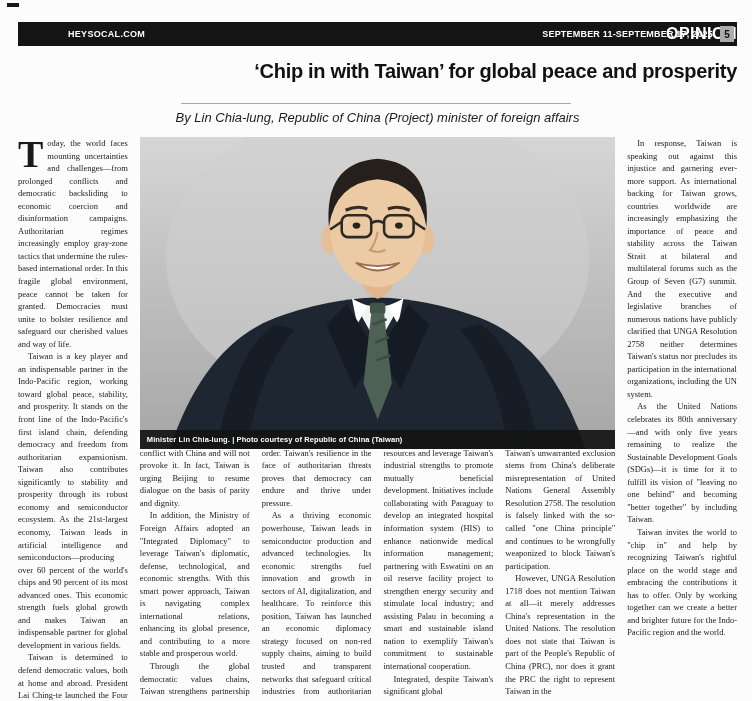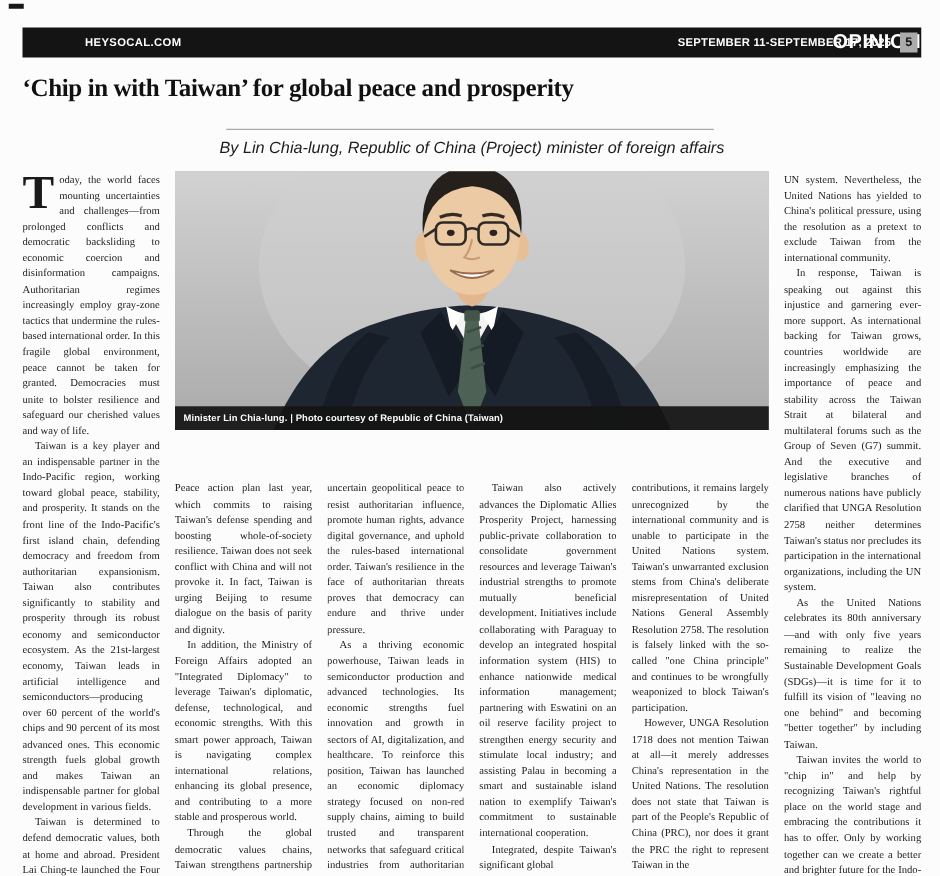--- a/index.html
+++ b/index.html
@@ -9,37 +9,37 @@
   
   .topbar{position:absolute;left:18px;top:22px;width:719px;height:24px;background:#141414;
           color:#fff;font-family:"Liberation Sans",sans-serif;}
   .topbar .site{position:absolute;left:6px;top:7px;font-size:9px;font-weight:bold;letter-spacing:.3px;padding-left:44px;}
   .topbar .section{position:absolute;left:0;right:0;top:3px;text-align:right;font-size:16px;
           font-weight:bold;letter-spacing:.5px;}
   .topbar .date{position:absolute;right:24px;top:7px;font-size:9px;font-weight:bold;letter-spacing:.2px;}
   .topbar .pagenum{position:absolute;right:3px;top:4px;width:14px;height:16px;background:#ababab;
           color:#111;font-size:10px;font-weight:bold;display:flex;align-items:center;justify-content:center;}
   
-  .headline{position:absolute;left:18px;top:60px;width:719px;text-align:left;
-          font-family:Liberation Serif, serif;font-weight:bold;font-size:20px;
+  .headline{position:absolute;left:18px;top:60px;width:719px;text-align:right;
+          font-family:Liberation Sans, sans-serif;font-weight:bold;font-size:20px;
           letter-spacing:-.3px;color:#111;}
   .rule{position:absolute;left:181px;top:103px;width:390px;height:1px;background:#a9a9a9;}
   .byline{position:absolute;left:18px;top:110px;width:719px;text-align:center;
           font-family:"Liberation Sans",sans-serif;font-style:italic;font-size:13px;color:#1c1c1c;}
   
   .article{position:absolute;left:18px;top:137px;width:719px;height:566px;display:flex;gap:12px;}
   .col{flex:1;min-width:0;text-align:justify;font-size:8.5px;line-height:12.55px;overflow:hidden;}
   .col p{margin:0;}
   .col p.indent{text-indent:10px;}
   .col.under-photo{padding-top:247px;box-sizing:border-box;}
   .dropcap{float:left;font-size:38px;line-height:31px;font-weight:bold;padding:2px 4px 0 0;
           font-family:"Liberation Serif",serif;}
   
   .photo{position:absolute;top:0;left:calc((100% - 60px)/6 + 12px);
-         width:calc((100% - 60px)/6*4 + 36px);height:207px;background:#b9b9b9;}
+         width:calc((100% - 60px)/6*4 + 36px);height:312px;background:#b9b9b9;}
   .photo svg{display:block;width:100%;height:100%;}
   .caption{position:absolute;left:0;right:0;bottom:0;background:rgba(20,20,20,.93);color:#fff;
          font-family:"Liberation Sans",sans-serif;font-weight:bold;font-size:7.5px;
          padding:5px 7px 5px 7px;letter-spacing:.1px;}
 </style>
 </head>
 <body>
 
 <div class="print-mark"></div>
 
@@ -124,18 +124,17 @@
     </div>
     <div class="col under-photo">
       <p class="indent">Taiwan also actively advances the Diplomatic Allies Prosperity Project, harnessing public-private collaboration to consolidate government resources and leverage Taiwan's industrial strengths to promote mutually beneficial development. Initiatives include collaborating with Paraguay to develop an integrated hospital information system (HIS) to enhance nationwide medical information management; partnering with Eswatini on an oil reserve facility project to strengthen energy security and stimulate local industry; and assisting Palau in becoming a smart and sustainable island nation to exemplify Taiwan's commitment to sustainable international cooperation.</p>
       <p class="indent">Integrated, despite Taiwan's significant global</p>
     </div>
     <div class="col under-photo">
       <p>contributions, it remains largely unrecognized by the international community and is unable to participate in the United Nations system. Taiwan's unwarranted exclusion stems from China's deliberate misrepresentation of United Nations General Assembly Resolution 2758. The resolution is falsely linked with the so-called "one China principle" and continues to be wrongfully weaponized to block Taiwan's participation.</p>
       <p class="indent">However, UNGA Resolution 1718 does not mention Taiwan at all—it merely addresses China's representation in the United Nations. The resolution does not state that Taiwan is part of the People's Republic of China (PRC), nor does it grant the PRC the right to represent Taiwan in the</p>
     </div>
     <div class="col">
-      <p>UN system. Nevertheless, the United Nations has yielded to China's political pressure, using the resolution as a pretext to exclude Taiwan from the international community.</p>
       <p class="indent">In response, Taiwan is speaking out against this injustice and garnering ever-more support. As international backing for Taiwan grows, countries worldwide are increasingly emphasizing the importance of peace and stability across the Taiwan Strait at bilateral and multilateral forums such as the Group of Seven (G7) summit. And the executive and legislative branches of numerous nations have publicly clarified that UNGA Resolution 2758 neither determines Taiwan's status nor precludes its participation in the international organizations, including the UN system.</p>
       <p class="indent">As the United Nations celebrates its 80th anniversary—and with only five years remaining to realize the Sustainable Development Goals (SDGs)—it is time for it to fulfill its vision of "leaving no one behind" and becoming "better together" by including Taiwan.</p>
       <p class="indent">Taiwan invites the world to "chip in" and help by recognizing Taiwan's rightful place on the world stage and embracing the contributions it has to offer. Only by working together can we create a better and brighter future for the Indo-Pacific region and the world.</p>
     </div>
   </div>
 
 </body></html>

